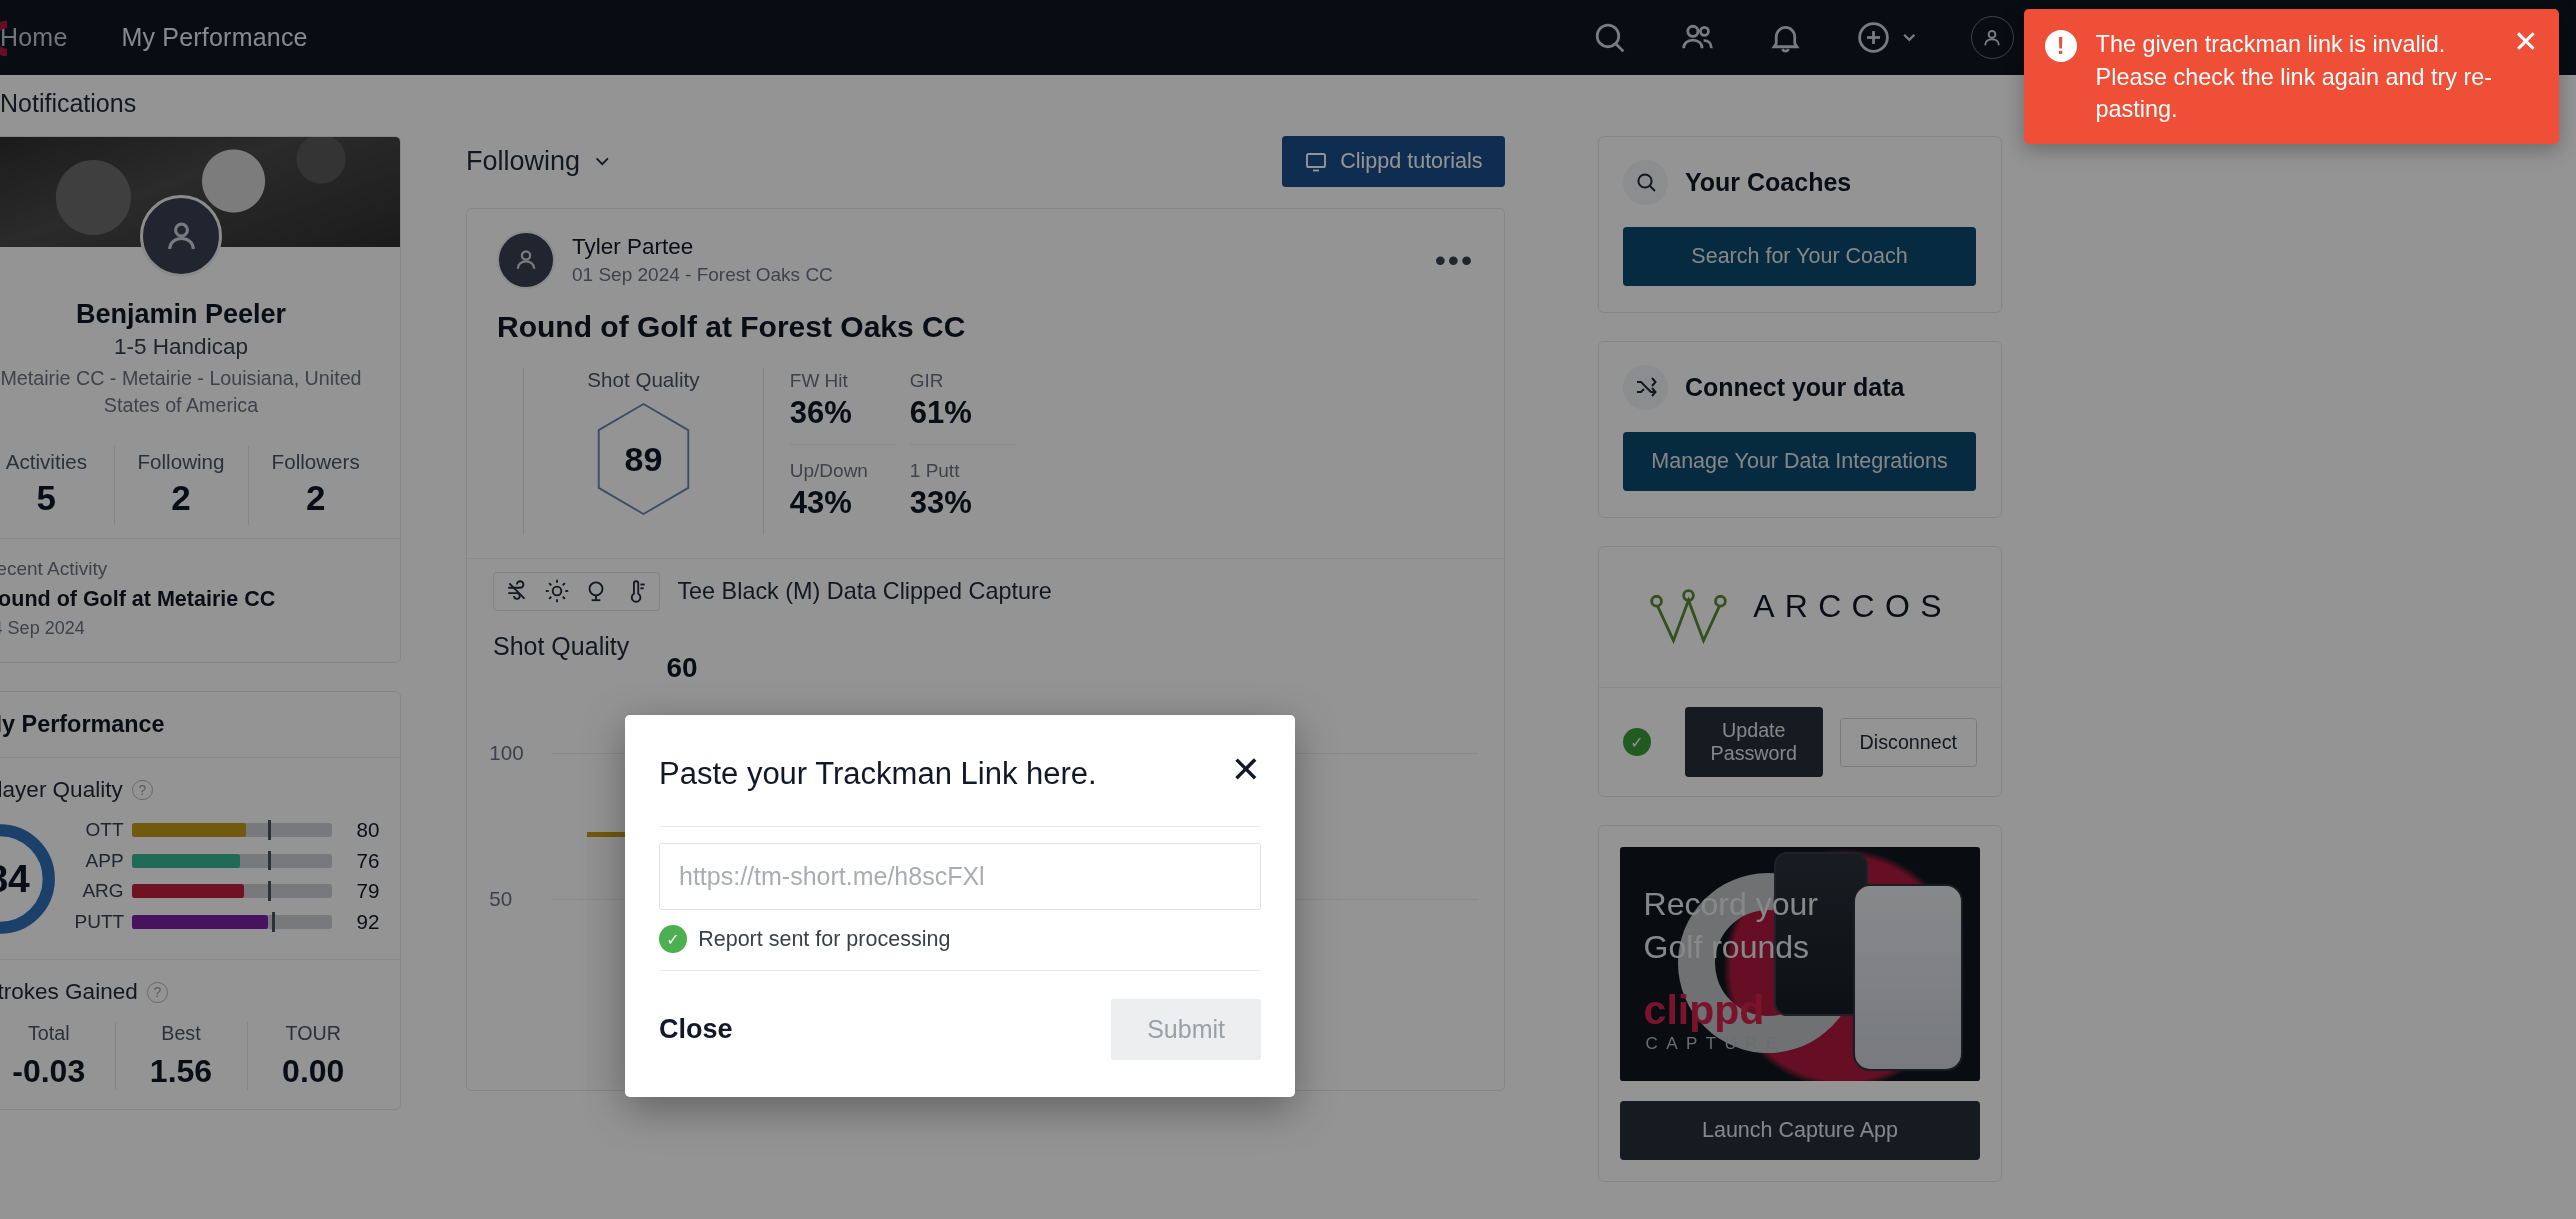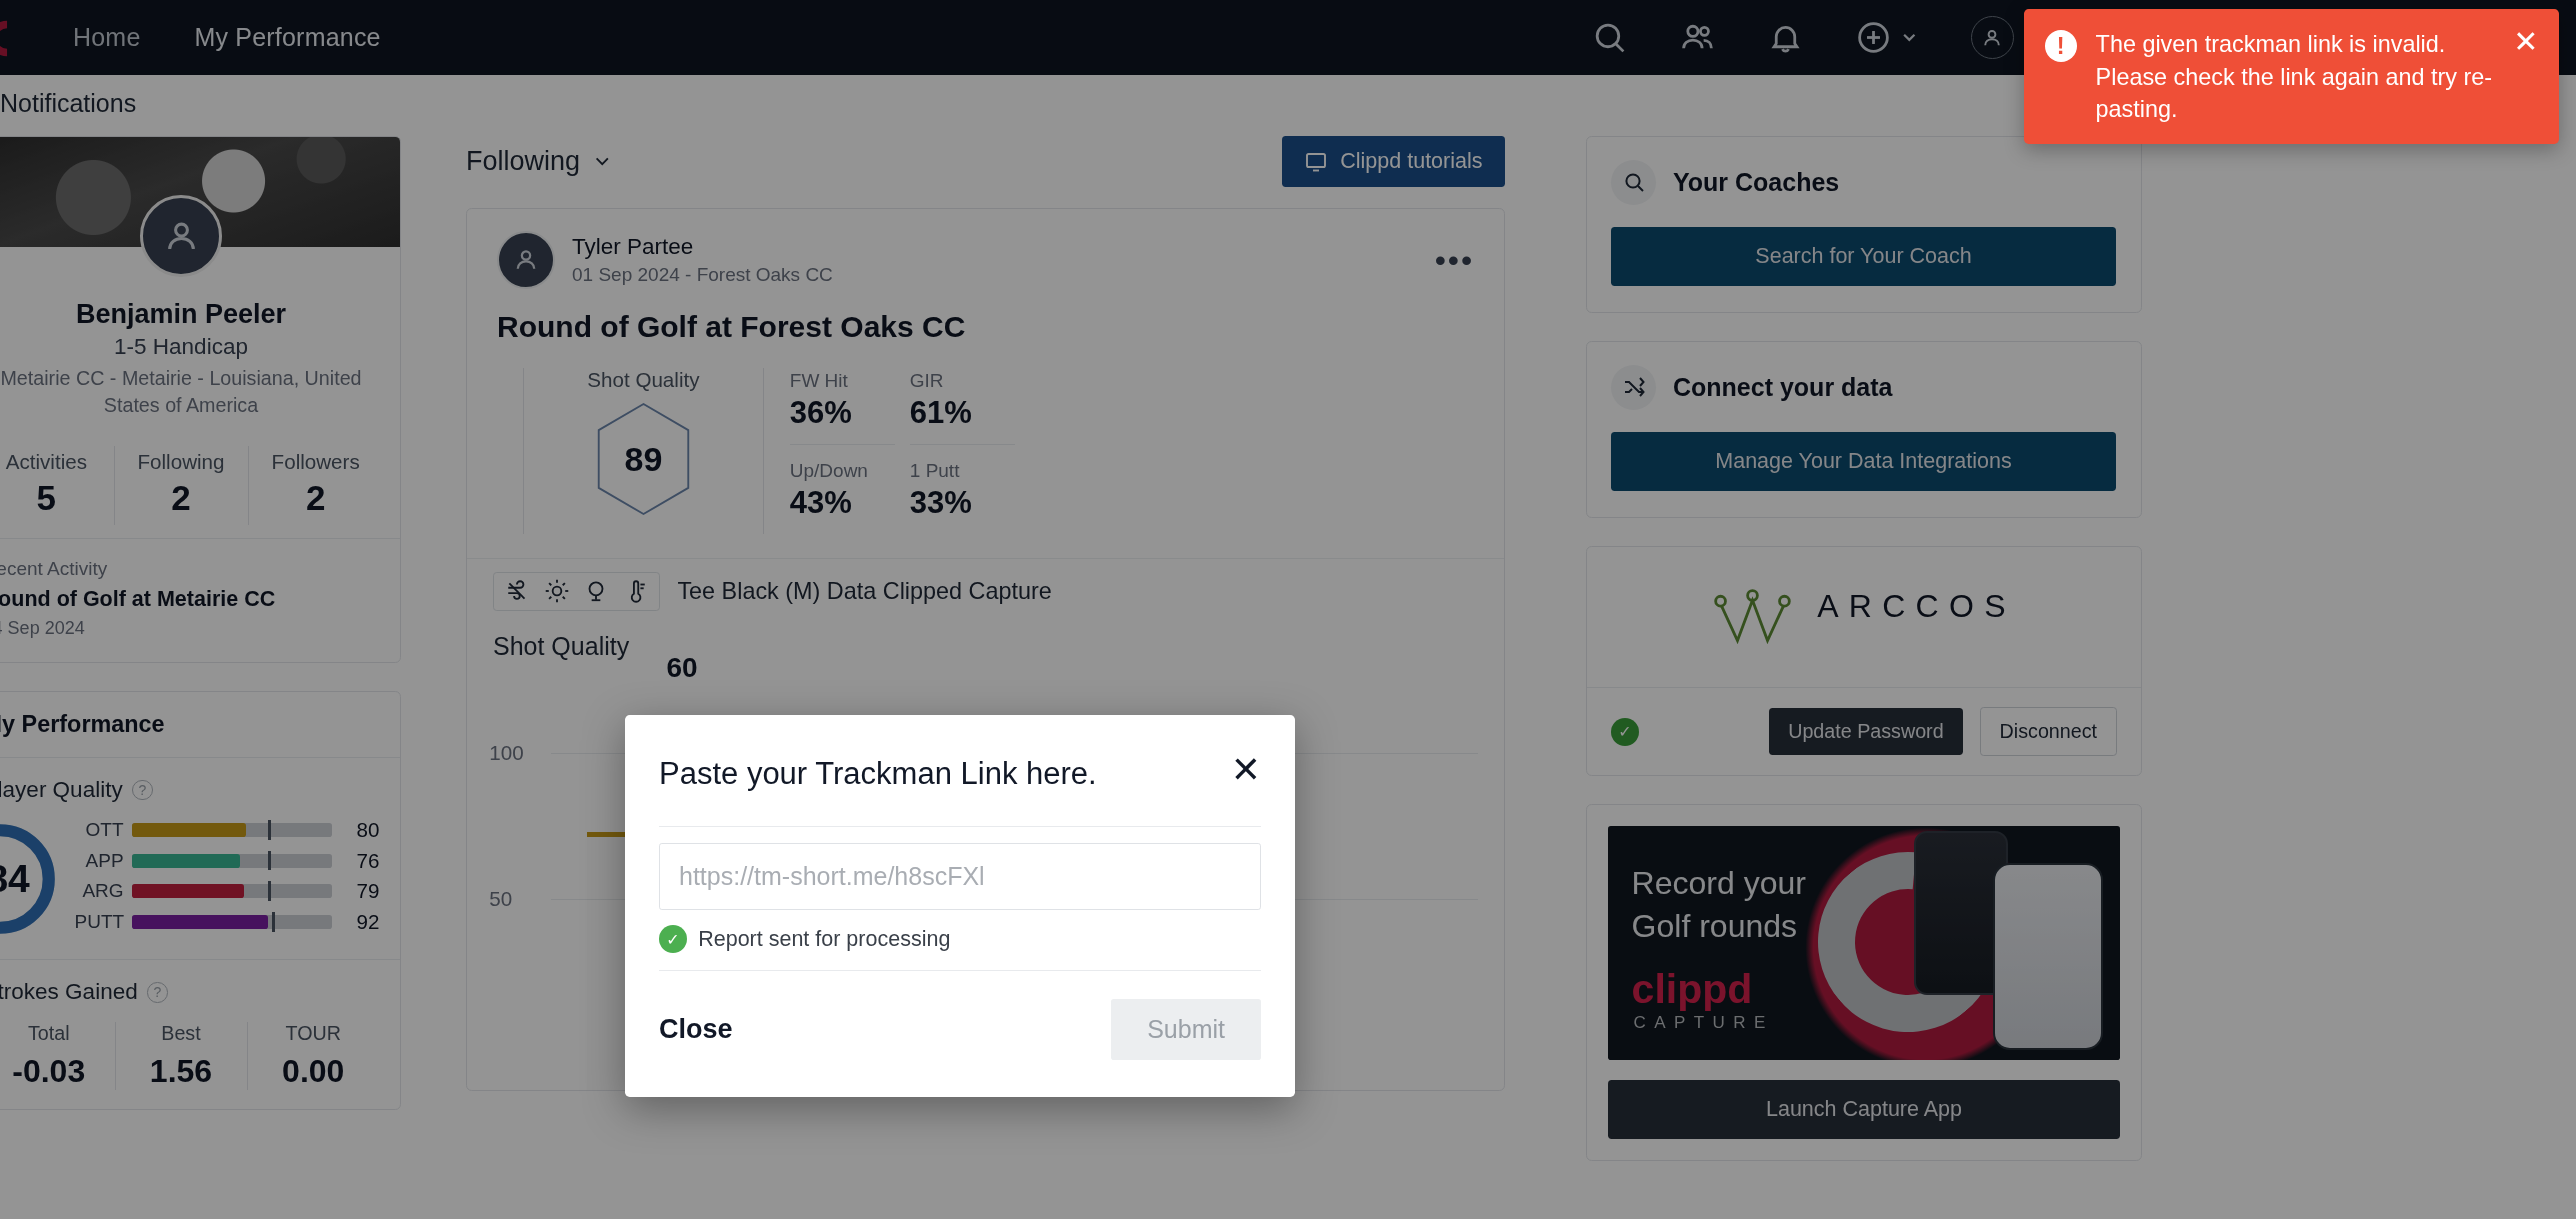--- a/index.html
+++ b/index.html
@@ -13,21 +13,21 @@
 
   
   .topnav {
     position: absolute; top: 0; left: 0; width: 2576px; height: 75px;
     background: #0e1621; display: flex; align-items: center;
     z-index: 40;
   }
   .brand-logo {
     position: absolute; left: -20.6px; top: 17px; width: 43px; height: 43px;
   }
-  .nav-links { display: flex; align-items: center; margin-left: 73px; gap: 54px; }
+  .nav-links { display: flex; align-items: center; gap: 54px; }
   .nav-link {
     color: #c2c8d0; font-size: 25px; letter-spacing: 0.2px; cursor: pointer;
   }
   .nav-link.active { color: #e8ecf1; }
   .nav-right {
     position: absolute; right: 0px; top: 0; height: 75px;
     display: flex; align-items: center; gap: 51px; padding-right: 534px;
   }
   .nv-icon { width: 37px; height: 37px; color: #cfd5dc; cursor: pointer; display:block; }
   .nv-group { display: flex; align-items: center; gap: 7.5px; cursor: pointer; }
@@ -47,21 +47,21 @@
   .subheader-title { font-size: 25px; color: #1f2937; margin-left: -1.9px; padding-left: 1.9px;}
 
   
   .page {
     position: absolute; top: 136px; left: 0; width: 2576px; height: 1084px;
     background: #ffffff; display: flex; gap: 37px; padding: 0 0 0 0;
     z-index: 2;
   }
   .col-left  { width: 440px; margin-left: -39px; flex: none; }
   .col-mid   { width: 1039px; margin-left: 28px; flex: none; }
-  .col-right { width: 556px; margin-left: 44px; flex: none; }
+  .col-right { width: 404px; margin-left: 56px; flex: none; }
 
   .card {
     background: #fff; border: 0.9px solid #e3e6ea; border-radius: 5.6px;
     margin-bottom: 28px; overflow: hidden;
   }
 
   
   .profile-cover {
     height: 110px; width: 100%;
     background:

